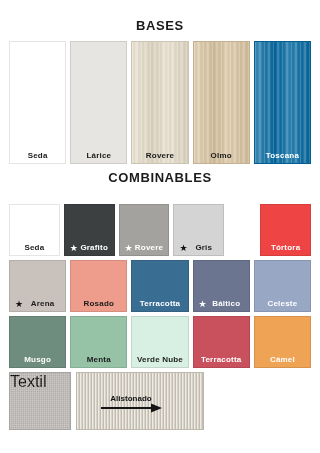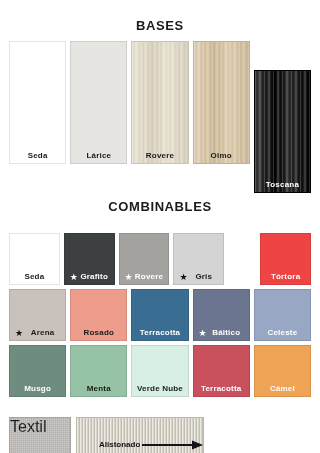--- a/index.html
+++ b/index.html
@@ -147,20 +147,21 @@
     border: 1px solid rgba(0,0,0,0.12);
     flex: none;
   }
   .callout {
     position: absolute;
     left: 22px;
     top: 22px;
     display: flex;
     align-items: center;
     gap: 0px;
+    flex-direction: column;
   }
   .callout-text {
     font-size: 8px;
     font-weight: bold;
     color: #151515;
     line-height: 1;
     white-space: nowrap;
     position: relative;
     z-index: 2;
   }
@@ -185,21 +186,21 @@
         <div class="label dark">Lárice</div>
       </div>
       <div class="swatch tall" style="background: rgb(229, 220, 200);">
         <div class="grain wood"></div>
         <div class="label dark">Rovere</div>
       </div>
       <div class="swatch tall" style="background: rgb(217, 196, 160);">
         <div class="grain wood"></div>
         <div class="label dark">Olmo</div>
       </div>
-      <div class="swatch tall" style="background: #000000; margin-top: 29px;">
+      <div class="swatch tall" style="background: #0369a1;">
         <div class="grain wood"></div>
         <div class="label light">Toscana</div>
       </div>
     </div>
 
   <div class="section-title" id="combinables-title">COMBINABLES</div>
 
   <div id="combinables-rows">
       <div class="swatch-row" style="margin-bottom: 4px;">
         <div class="swatch sq" style="background: rgb(255, 255, 255);">
@@ -233,21 +234,21 @@
           <div class="label light">Terracotta</div>
         </div>
         <div class="swatch sq" style="background: rgb(107, 117, 144);">
           <span class="star light">★</span>
           <div class="label light offset">Báltico</div>
         </div>
         <div class="swatch sq" style="background: rgb(151, 167, 196);">
           <div class="label light">Celeste</div>
         </div>
       </div>
-      <div class="swatch-row" style="margin-bottom: 20px;">
+      <div class="swatch-row" style="margin-bottom: 4px;">
         <div class="swatch sq" style="background: rgb(110, 141, 126);">
           <div class="label light">Musgo</div>
         </div>
         <div class="swatch sq" style="background: rgb(150, 195, 166);">
           <div class="label dark">Menta</div>
         </div>
         <div class="swatch sq" style="background: rgb(216, 239, 228);">
           <div class="label dark">Verde Nube</div>
         </div>
         <div class="swatch sq" style="background: rgb(201, 80, 93);">

